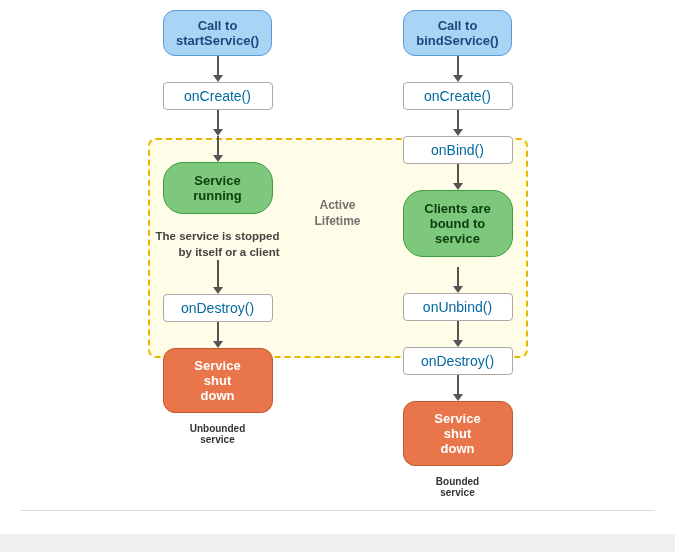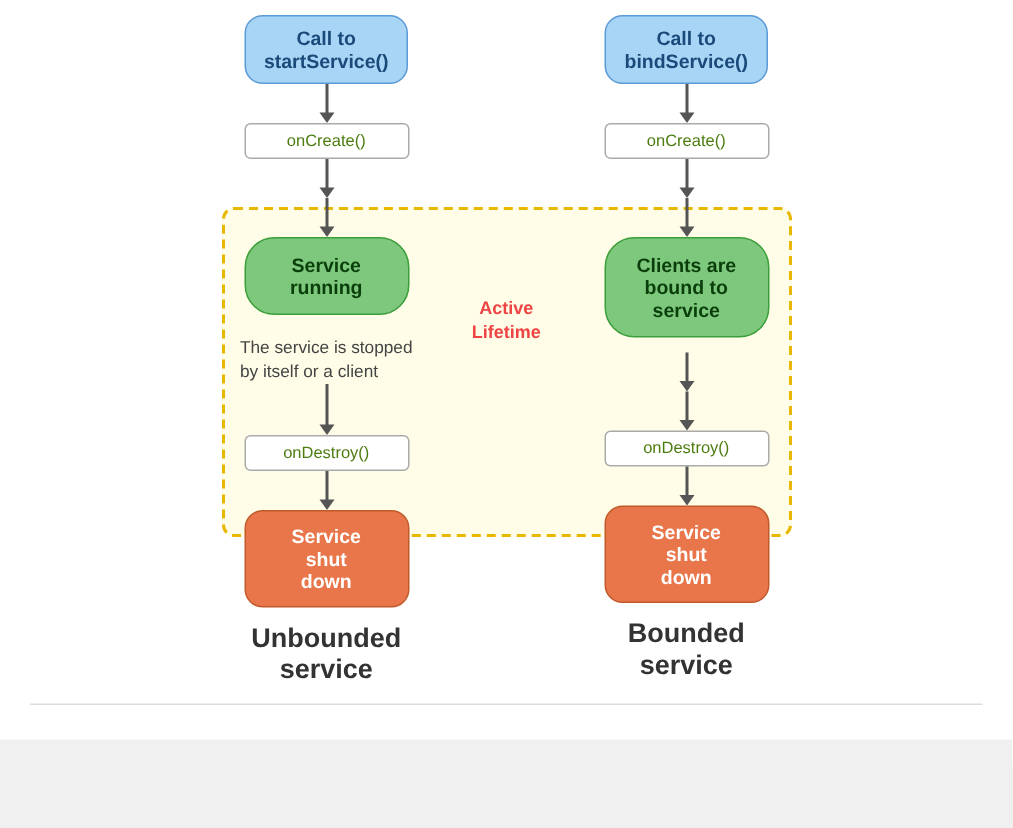--- a/index.html
+++ b/index.html
@@ -38,21 +38,21 @@
       background: #fffde7;
       border-radius: 8px;
       z-index: 0;
     }
     .active-lifetime-label {
       position: absolute;
       left: 50%;
       transform: translateX(-50%);
       top: 188px;
       text-align: center;
-      color: #ef4444;
+      color: #737373;
       font-size: 12px;
       font-weight: bold;
       line-height: 1.3;
       z-index: 10;
       width: 70px;
     }
 
     
     .column {
       display: flex;
@@ -82,22 +82,22 @@
       font-size: 13px;
       font-weight: bold;
       color: #1a4a7a;
     }
     .node-rect {
       background: white;
       border: 1.5px solid #aaa;
       border-radius: 4px;
       padding: 5px 12px;
       min-width: 110px;
-      font-size: 11px;
-      color: #4d7c0f;
+      font-size: 14px;
+      color: #0369a1;
     }
     .node-green-oval {
       background: #7dc87d;
       border: 1.5px solid #3a9e3a;
       border-radius: 20px;
       padding: 10px 14px;
       min-width: 110px;
       font-size: 13px;
       font-weight: bold;
       color: #0a3e0a;
@@ -132,29 +132,30 @@
       border-left: 5px solid transparent;
       border-right: 5px solid transparent;
       border-top: 7px solid #555;
     }
     .arrow-spacer { height: 6px; }
 
     
     .annotation {
       font-size: 11.5px;
       color: #444;
-      text-align: left;
+      text-align: right;
       max-width: 140px;
       line-height: 1.4;
       margin-top: 4px;
+      font-weight: bold;
     }
 
     
     .footer-label {
-      font-size: 18px;
+      font-size: 10px;
       font-weight: bold;
       color: #333;
       text-align: center;
       margin-top: 10px;
     }
 
     
     .caption {
       margin-top: 12px;
       font-size: 12.5px;
@@ -222,31 +223,37 @@
       </div>
       <div class="arrow"></div>
       <div class="arrow-spacer"></div>
 
       <div class="node node-rect">
         <span>onCreate()</span>
       </div>
       <div class="arrow"></div>
       <div class="arrow-spacer"></div>
 
+      <div class="node node-rect">
+        <span>onBind()</span>
+      </div>
       <div class="arrow"></div>
       <div class="arrow-spacer"></div>
 
       <div class="node node-green-oval">
         <span>Clients are<br>bound to<br>service</span>
       </div>
       <div style="height:10px;"></div>
 
       <div class="arrow"></div>
       <div class="arrow-spacer"></div>
 
+      <div class="node node-rect">
+        <span>onUnbind()</span>
+      </div>
       <div class="arrow"></div>
       <div class="arrow-spacer"></div>
 
       <div class="node node-rect">
         <span>onDestroy()</span>
       </div>
       <div class="arrow"></div>
       <div class="arrow-spacer"></div>
 
       <div class="node node-orange-rect">

